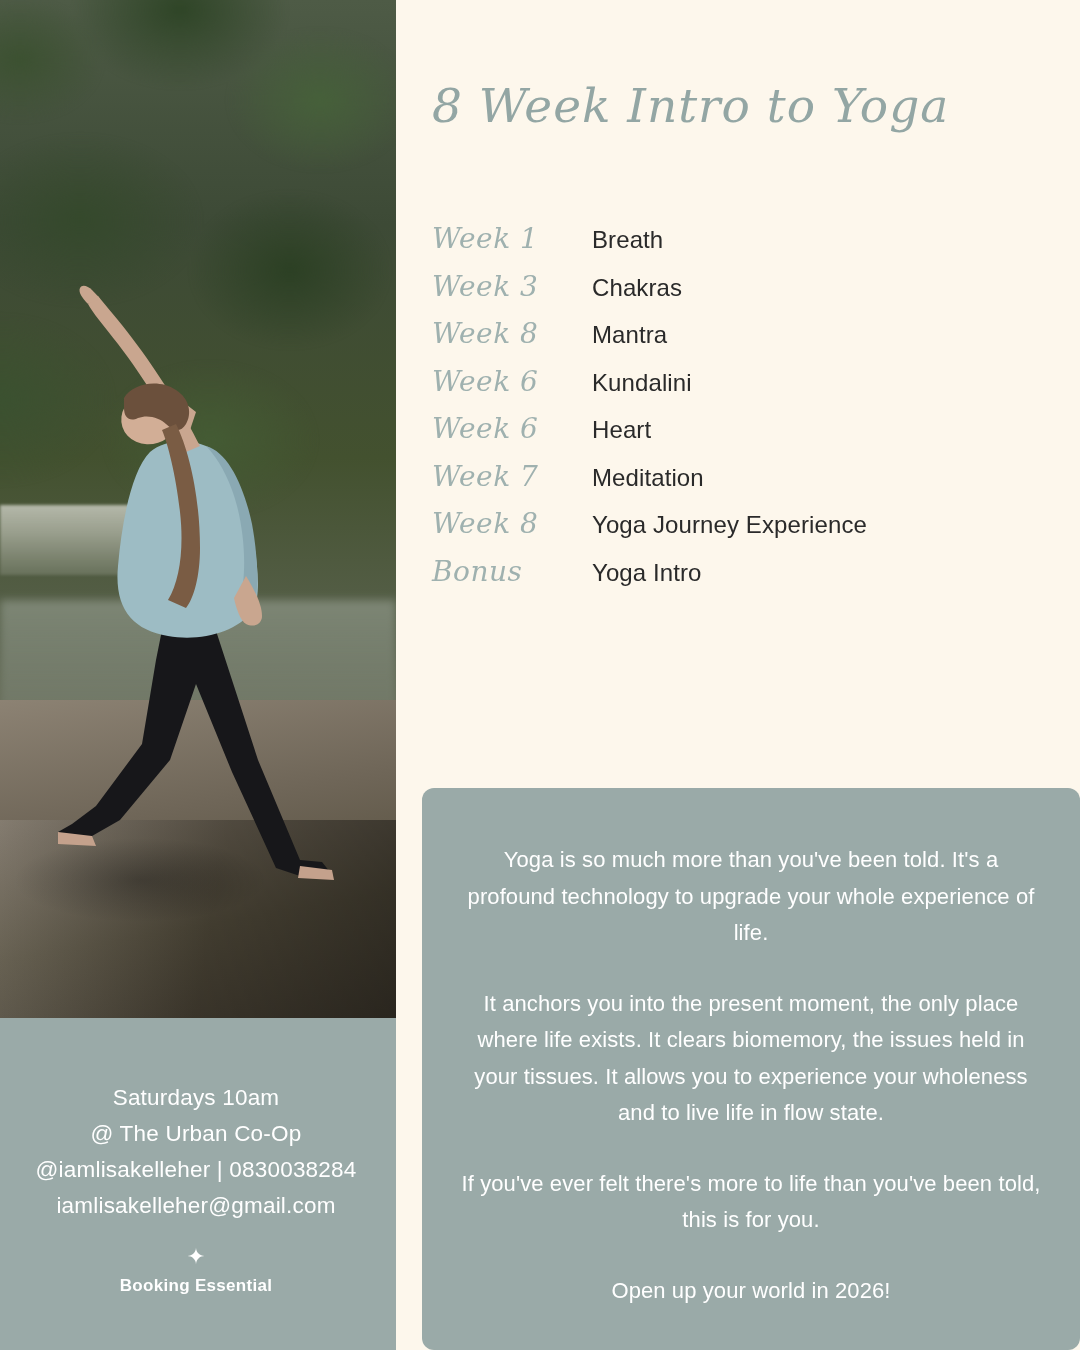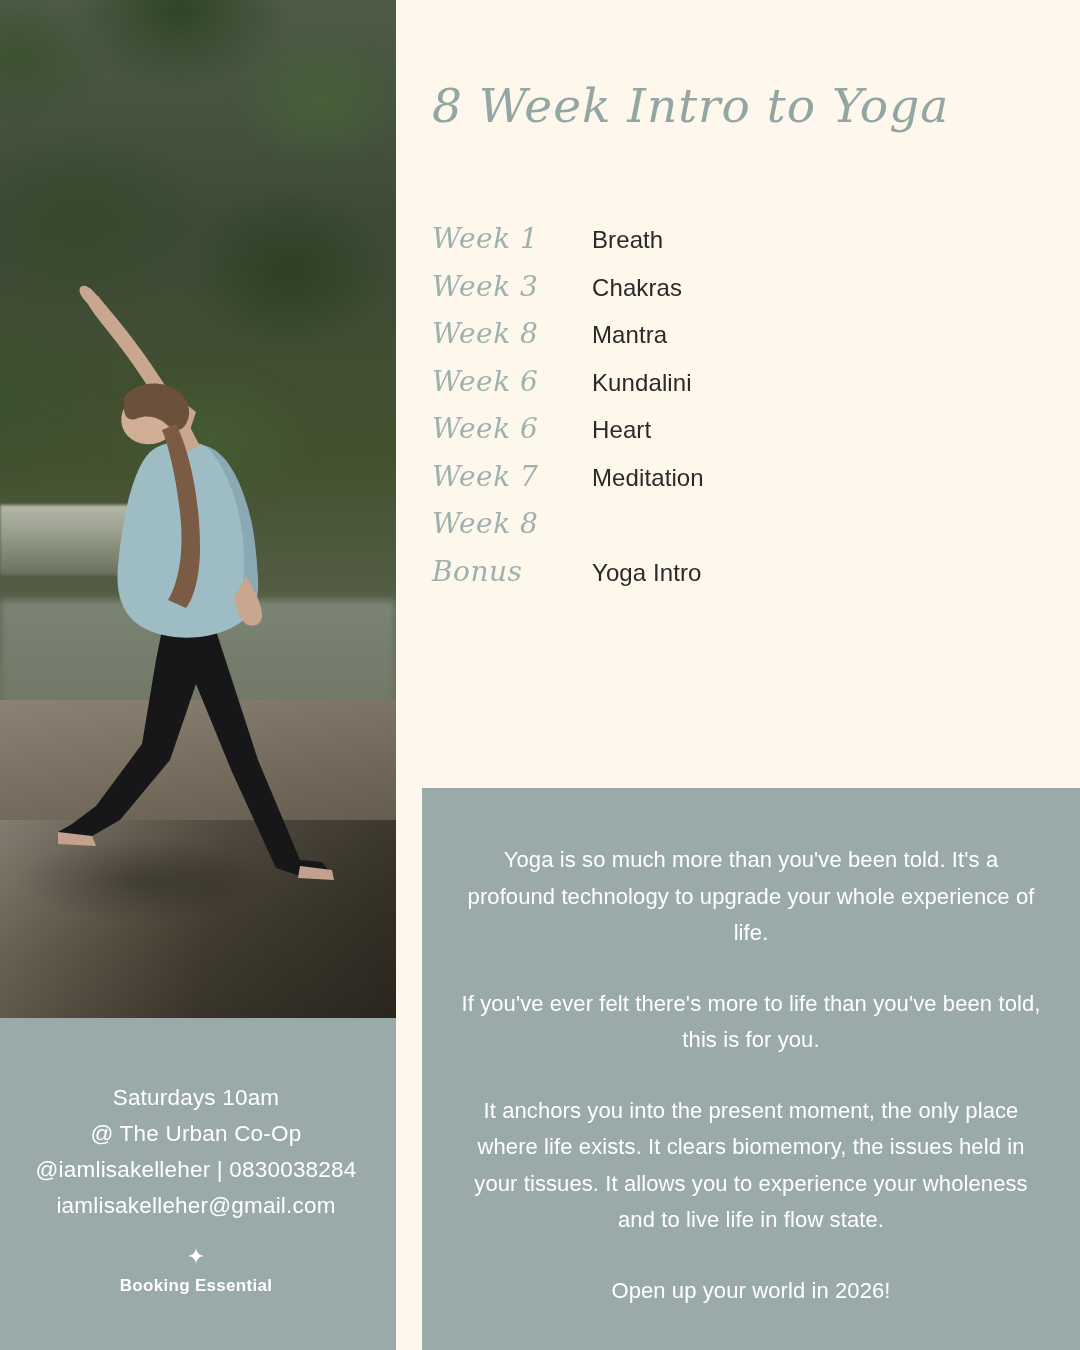--- a/index.html
+++ b/index.html
@@ -186,20 +186,21 @@
     position: absolute;
     left: 26px;
     top: 788px;
     width: 658px;
     height: 562px;
     background: #9aaaa8;
     color: #ffffff;
     box-sizing: border-box;
     padding: 54px 38px 0 38px;
     text-align: center;
+    border-radius: 12px;
   }
   .copy-para {
     font-size: 22px;
     line-height: 36.5px;
     letter-spacing: 0.1px;
     margin: 0 0 34px 0;
     color: #ffffff;
   }
   .copy-para:last-child { margin-bottom: 0; }
 </style>
@@ -276,27 +277,28 @@
       <div class="week-row">
         <div class="week-label">Week 6</div>
         <div class="week-topic">Heart</div>
       </div>
       <div class="week-row">
         <div class="week-label">Week 7</div>
         <div class="week-topic">Meditation</div>
       </div>
       <div class="week-row">
         <div class="week-label">Week 8</div>
+        <div class="week-topic">Yoga Journey Experience</div>
       </div>
       <div class="week-row">
         <div class="week-label">Bonus</div>
         <div class="week-topic">Yoga Intro</div>
       </div>
     </div>
 
     <div class="copy-block">
       <p class="copy-para">Yoga is so much more than you've been told. It's a profound technology to upgrade your whole experience of life.</p>
+      <p class="copy-para">It anchors you into the present moment, the only place where life exists. It clears biomemory, the issues held in your tissues. It allows you to experience your wholeness and to live life in flow state.</p>
       <p class="copy-para">If you've ever felt there's more to life than you've been told, this is for you.</p>
-      <p class="copy-para">It anchors you into the present moment, the only place where life exists. It clears biomemory, the issues held in your tissues. It allows you to experience your wholeness and to live life in flow state.</p>
       <p class="copy-para">Open up your world in 2026!</p>
     </div>
   </div>
 </div>
 
 </body></html>

